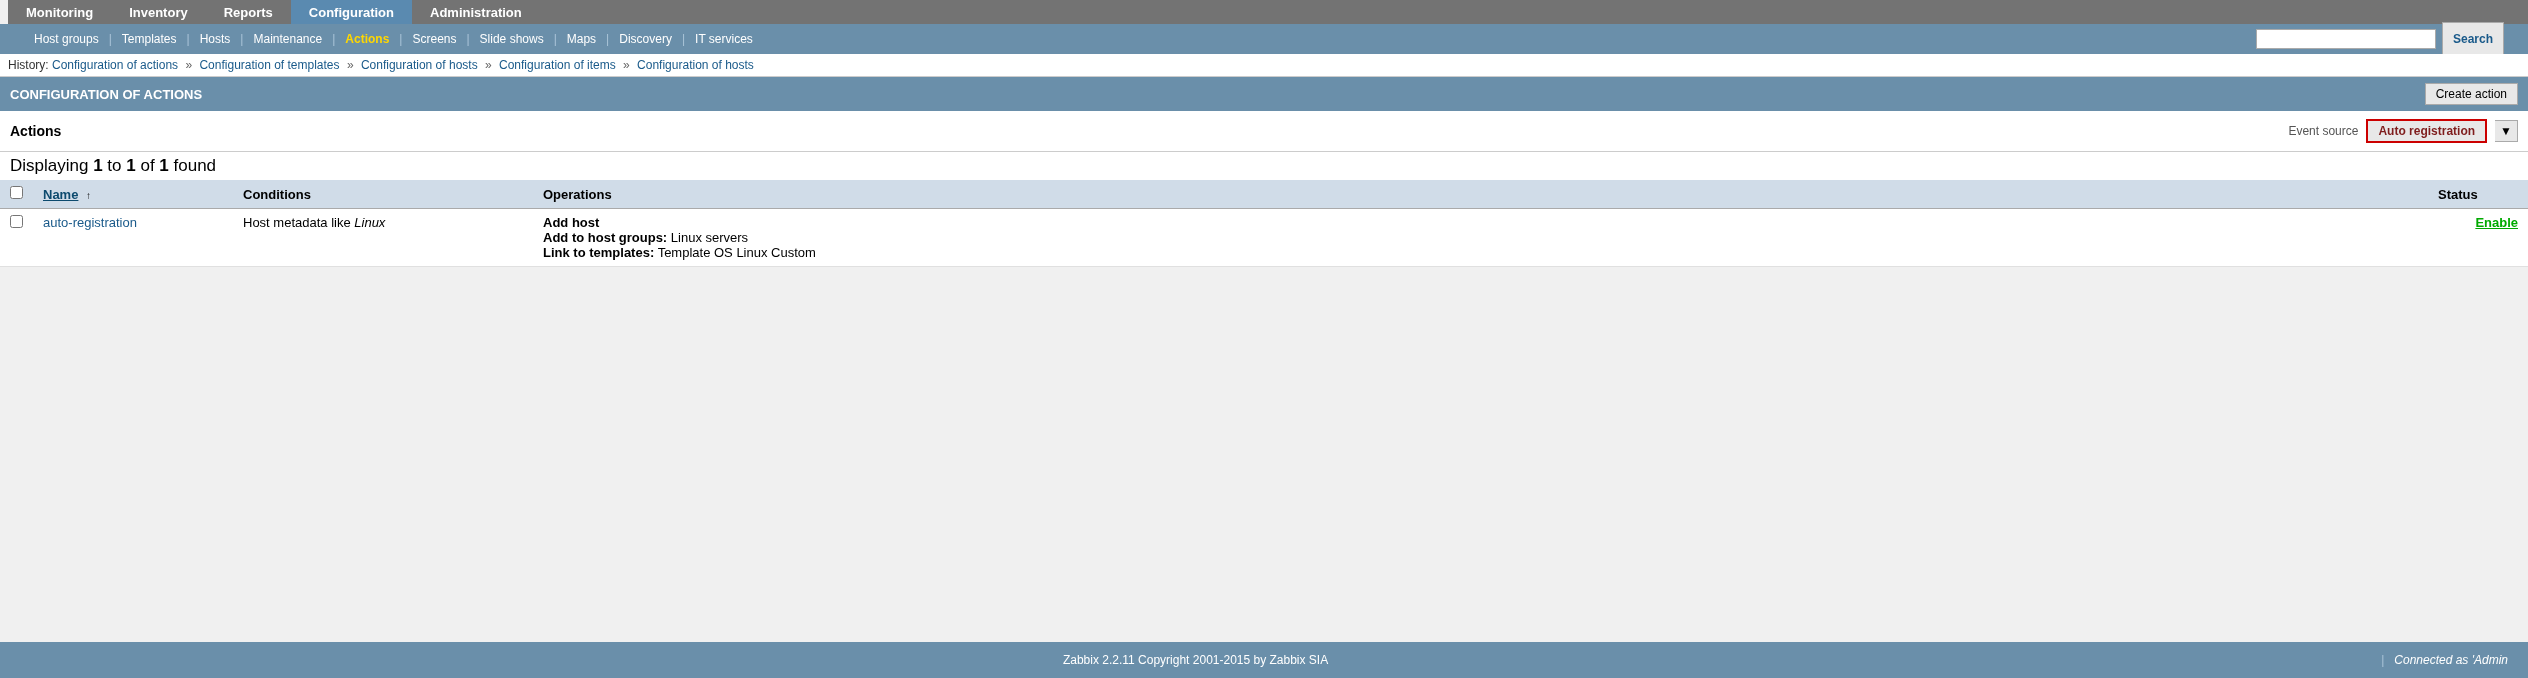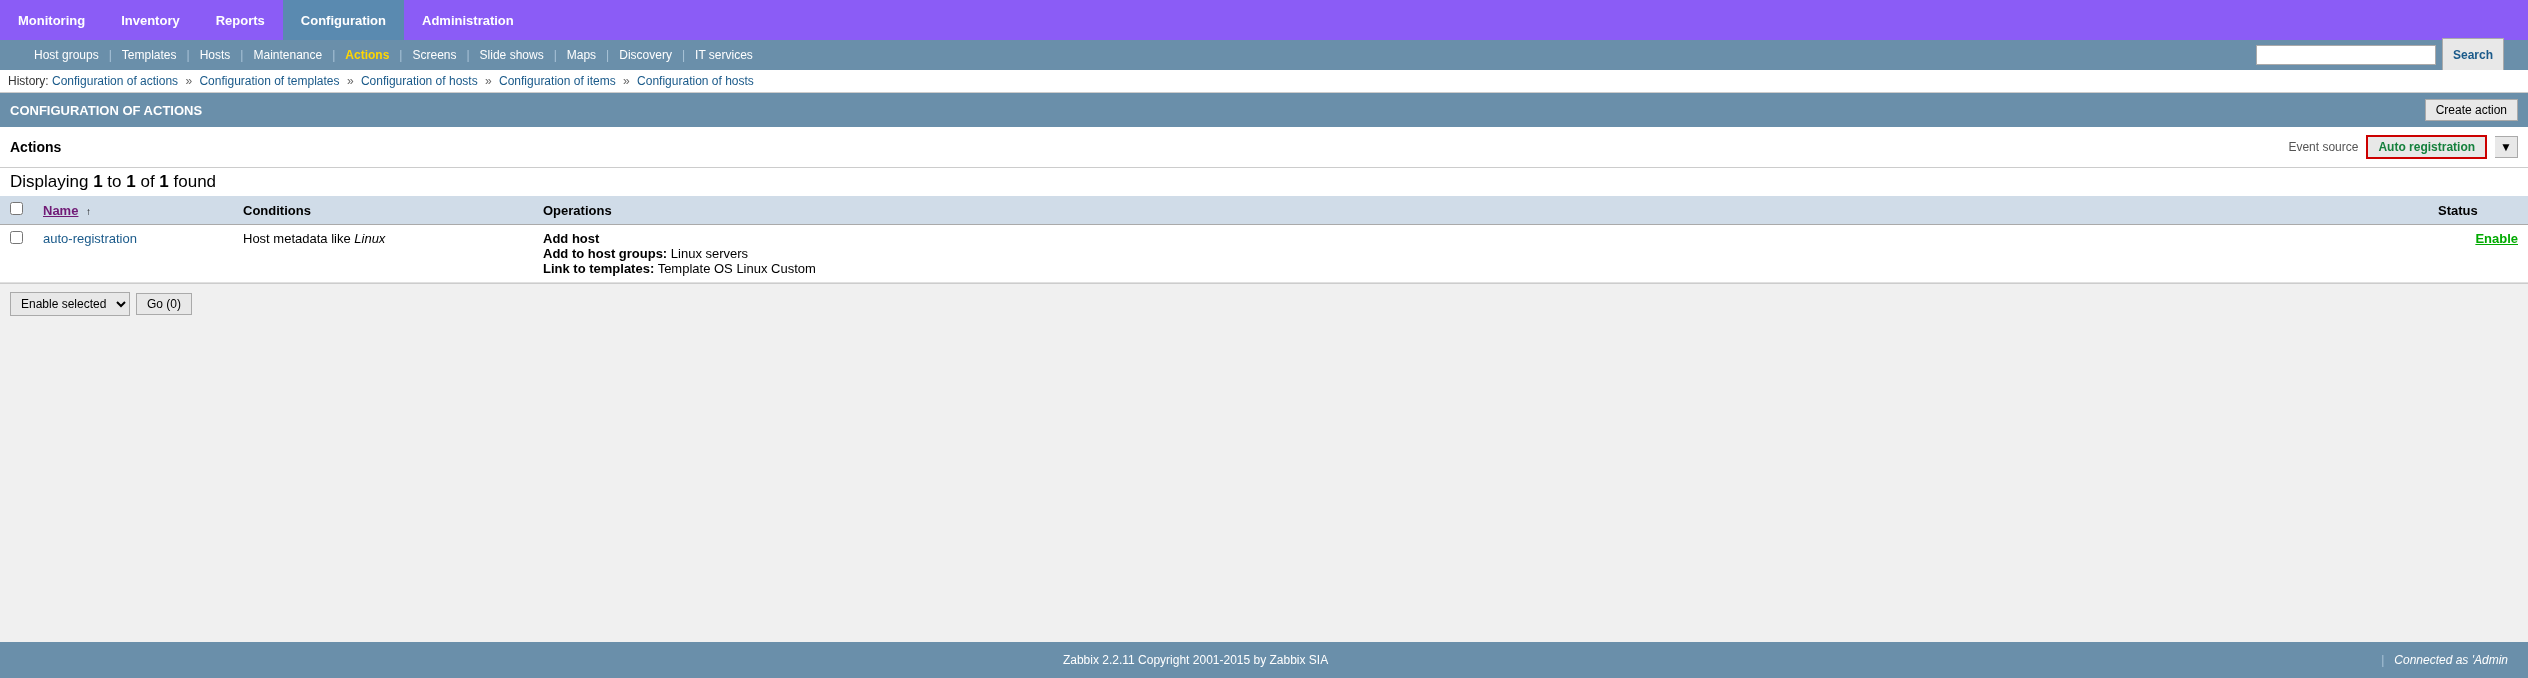--- a/index.html
+++ b/index.html
@@ -1,23 +1,24 @@
 <!DOCTYPE html>
 <html><head>
   <meta charset="utf-8">
   <style>
     * { margin: 0; padding: 0; box-sizing: border-box; }
     body { font-family: Arial, sans-serif; font-size: 13px; background: #f0f0f0; min-width: 1264px; }
 
     
     .top-nav {
-      background: #8b5cf6;
+      background: #737373;
       display: flex;
       align-items: stretch;
-      height: 40px;
+      height: 24px;
+      margin-left: 8px;
     }
     .top-nav-item {
       color: #fff;
       padding: 0 18px;
       display: flex;
       align-items: center;
       cursor: pointer;
       font-size: 13px;
       font-weight: bold;
       text-decoration: none;
@@ -126,21 +127,21 @@
       gap: 8px;
       font-size: 12px;
     }
     .event-source-label { color: #555; }
     .auto-reg-btn {
       background: #e8e8e8;
       border: 2px solid #cc0000;
       padding: 3px 10px;
       font-size: 12px;
       cursor: pointer;
-      color: #15803d;
+      color: #7f1d1d;
       font-weight: bold;
     }
     .auto-reg-dropdown {
       background: #e8e8e8;
       border: 1px solid #aaa;
       border-left: none;
       padding: 3px 5px;
       font-size: 12px;
       cursor: pointer;
       color: #000;
@@ -163,21 +164,21 @@
     }
     .data-table th {
       background: #d0dce8;
       padding: 6px 10px;
       text-align: left;
       font-size: 13px;
       font-weight: bold;
       border-bottom: 1px solid #aaa;
     }
     .data-table th a {
-      color: #701a75;
+      color: #0c4a6e;
       text-decoration: underline;
     }
     .data-table td {
       padding: 6px 10px;
       border-bottom: 1px solid #e0e0e0;
       vertical-align: top;
       font-size: 13px;
     }
     .checkbox-col { width: 20px; }
     .name-col { width: 200px; }
@@ -346,26 +347,20 @@
             <span class="op-line"><b>Add to host groups:</b><span> Linux servers</span></span>
             <span class="op-line"><b>Link to templates:</b><span> Template OS Linux Custom</span></span>
           </td>
           <td class="status-col">
             <a href="#" class="status-enabled">Enable</a>
           </td>
         </tr>
       </tbody>
     </table>
 
-    <div class="bottom-actions">
-      <select class="enable-select">
-        <option>Enable selected</option>
-      </select>
-      <button class="go-btn">Go (0)</button>
-    </div>
   </div>
 
   <div class="spacer"></div>
 
   <footer class="footer">
     <div class="footer-copy">Zabbix 2.2.11 Copyright 2001-2015 by Zabbix SIA</div>
     <span class="footer-sep">|</span>
     <span class="footer-user">Connected as 'Admin</span>
   </footer>
 </div>

